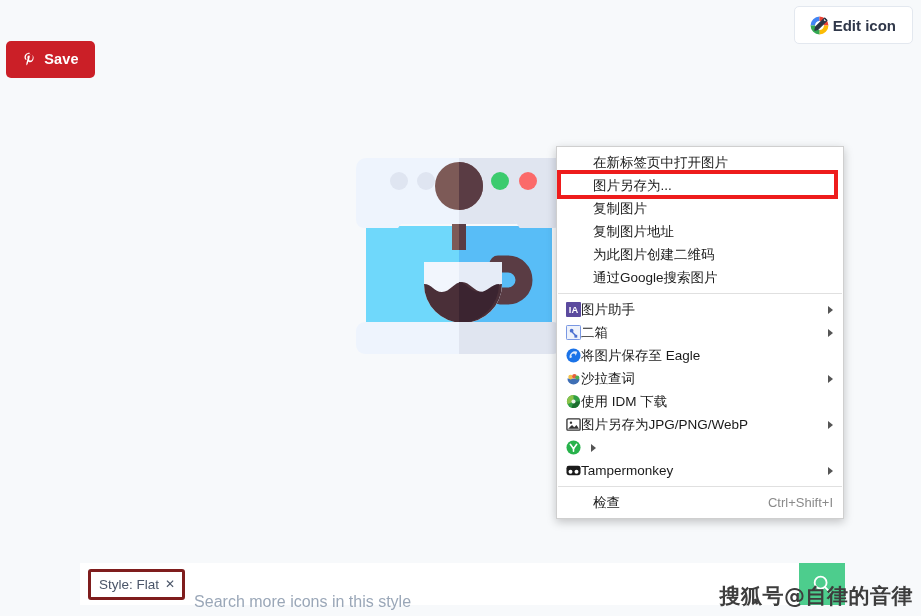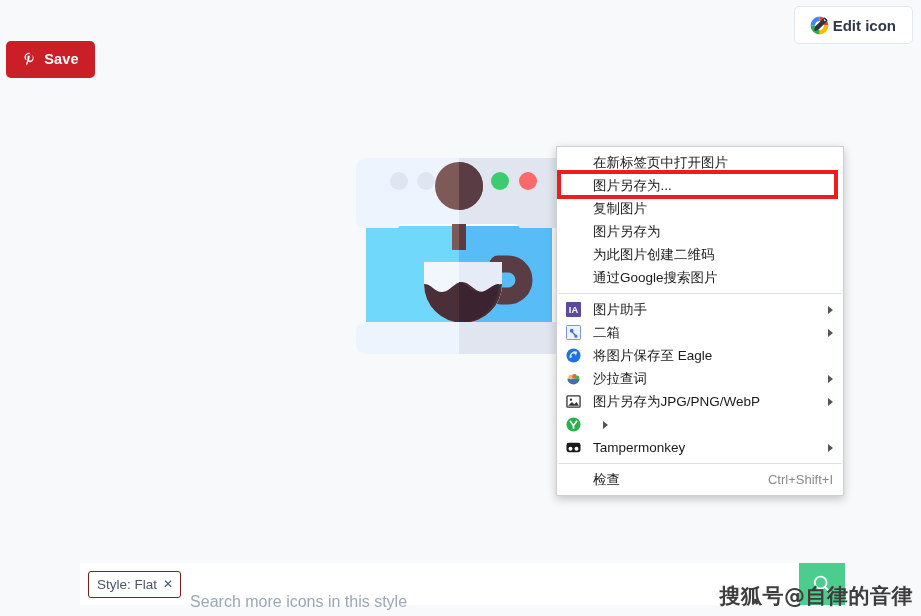--- a/index.html
+++ b/index.html
@@ -100,21 +100,20 @@
     height: 23px;
     display: flex;
     align-items: center;
     padding: 0 10px 0 8px;
     cursor: default;
     white-space: nowrap;
   }
   .menu-item .mi-icon {
     width: 16px;
     height: 16px;
-    margin-right: 12px;
     flex: 0 0 16px;
     display: flex;
     align-items: center;
     justify-content: center;
   }
   .menu-item.no-icon .mi-label { padding-left: 28px; }
   .menu-item .mi-label {
     flex: 1 1 auto;
     font-size: 13.5px;
     color: #1a1a1a;
@@ -164,21 +163,21 @@
     display: flex;
     align-items: center;
     padding-left: 8px;
     box-sizing: border-box;
     z-index: 5;
   }
   #style-chip {
     display: flex;
     align-items: center;
     gap: 6px;
-    border: 1px solid #7f1d1d;
+    border: 3px solid #7f1d1d;
     border-radius: 3px;
     height: 25px;
     padding: 0 7px 0 8px;
     color: #4a5568;
     font-size: 13.5px;
     cursor: pointer;
     background: #fff;
     white-space: nowrap;
   }
   #style-chip .chip-x {
@@ -300,21 +299,21 @@
     <div class="menu-item no-icon">
       <span class="mi-label">在新标签页中打开图片</span>
     </div>
     <div class="menu-item no-icon">
       <span class="mi-label">图片另存为...</span>
     </div>
     <div class="menu-item no-icon">
       <span class="mi-label">复制图片</span>
     </div>
     <div class="menu-item no-icon">
-      <span class="mi-label">图片另存为</span>
+      <span class="mi-label">复制图片地址</span>
     </div>
     <div class="menu-item no-icon">
       <span class="mi-label">为此图片创建二维码</span>
     </div>
     <div class="menu-item no-icon">
       <span class="mi-label">通过Google搜索图片</span>
     </div>
   </div>
 
   <div class="menu-sep"></div>
@@ -362,20 +361,31 @@
           <path d="M1.5 8h13a6.5 6.5 0 0 1-13 0z" fill="#3f6fb5"></path>
           <circle cx="5" cy="6.5" r="2.6" fill="#f2c14b"></circle>
           <circle cx="9" cy="5.6" r="2.4" fill="#e8603c"></circle>
           <circle cx="12" cy="7" r="2.2" fill="#4caf50"></circle>
         </svg>
       </span>
       <span class="mi-label">沙拉查词</span>
       <span class="mi-arrow"></span>
     </div>
 
+    <div class="menu-item">
+      <span class="mi-icon">
+        <svg viewBox="0 0 16 16" width="15" height="15">
+          <circle cx="8" cy="8" r="7" fill="#2f9e44"></circle>
+          <path d="M8 1a7 7 0 0 0-6.3 10L8 8z" fill="#8bc34a"></path>
+          <path d="M15 8a7 7 0 0 1-9 6.7L8 8z" fill="#1b6e2e"></path>
+          <circle cx="8" cy="8" r="2.2" fill="#e8f5e9"></circle>
+        </svg>
+      </span>
+      <span class="mi-label">使用 IDM 下载</span>
+    </div>
 
     <div class="menu-item">
       <span class="mi-icon">
         <svg viewBox="0 0 16 16" width="15" height="15">
           <rect x="1" y="2" width="14" height="12" rx="1" fill="none" stroke="#333" stroke-width="1.4"></rect>
           <circle cx="5.3" cy="6" r="1.3" fill="#333"></circle>
           <path d="M2.2 12.6 6.4 8.4l2.4 2.6 2.4-2.6 2.6 4.2z" fill="#333"></path>
         </svg>
       </span>
       <span class="mi-label">图片另存为JPG/PNG/WebP</span>

